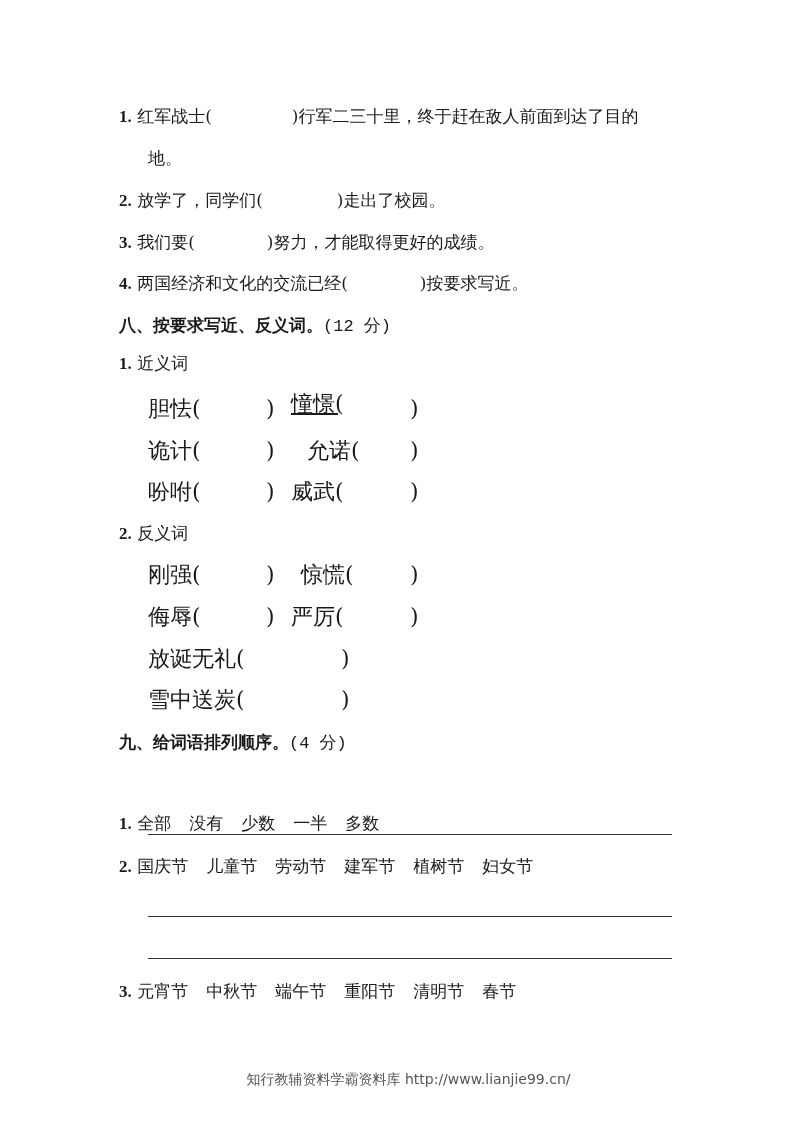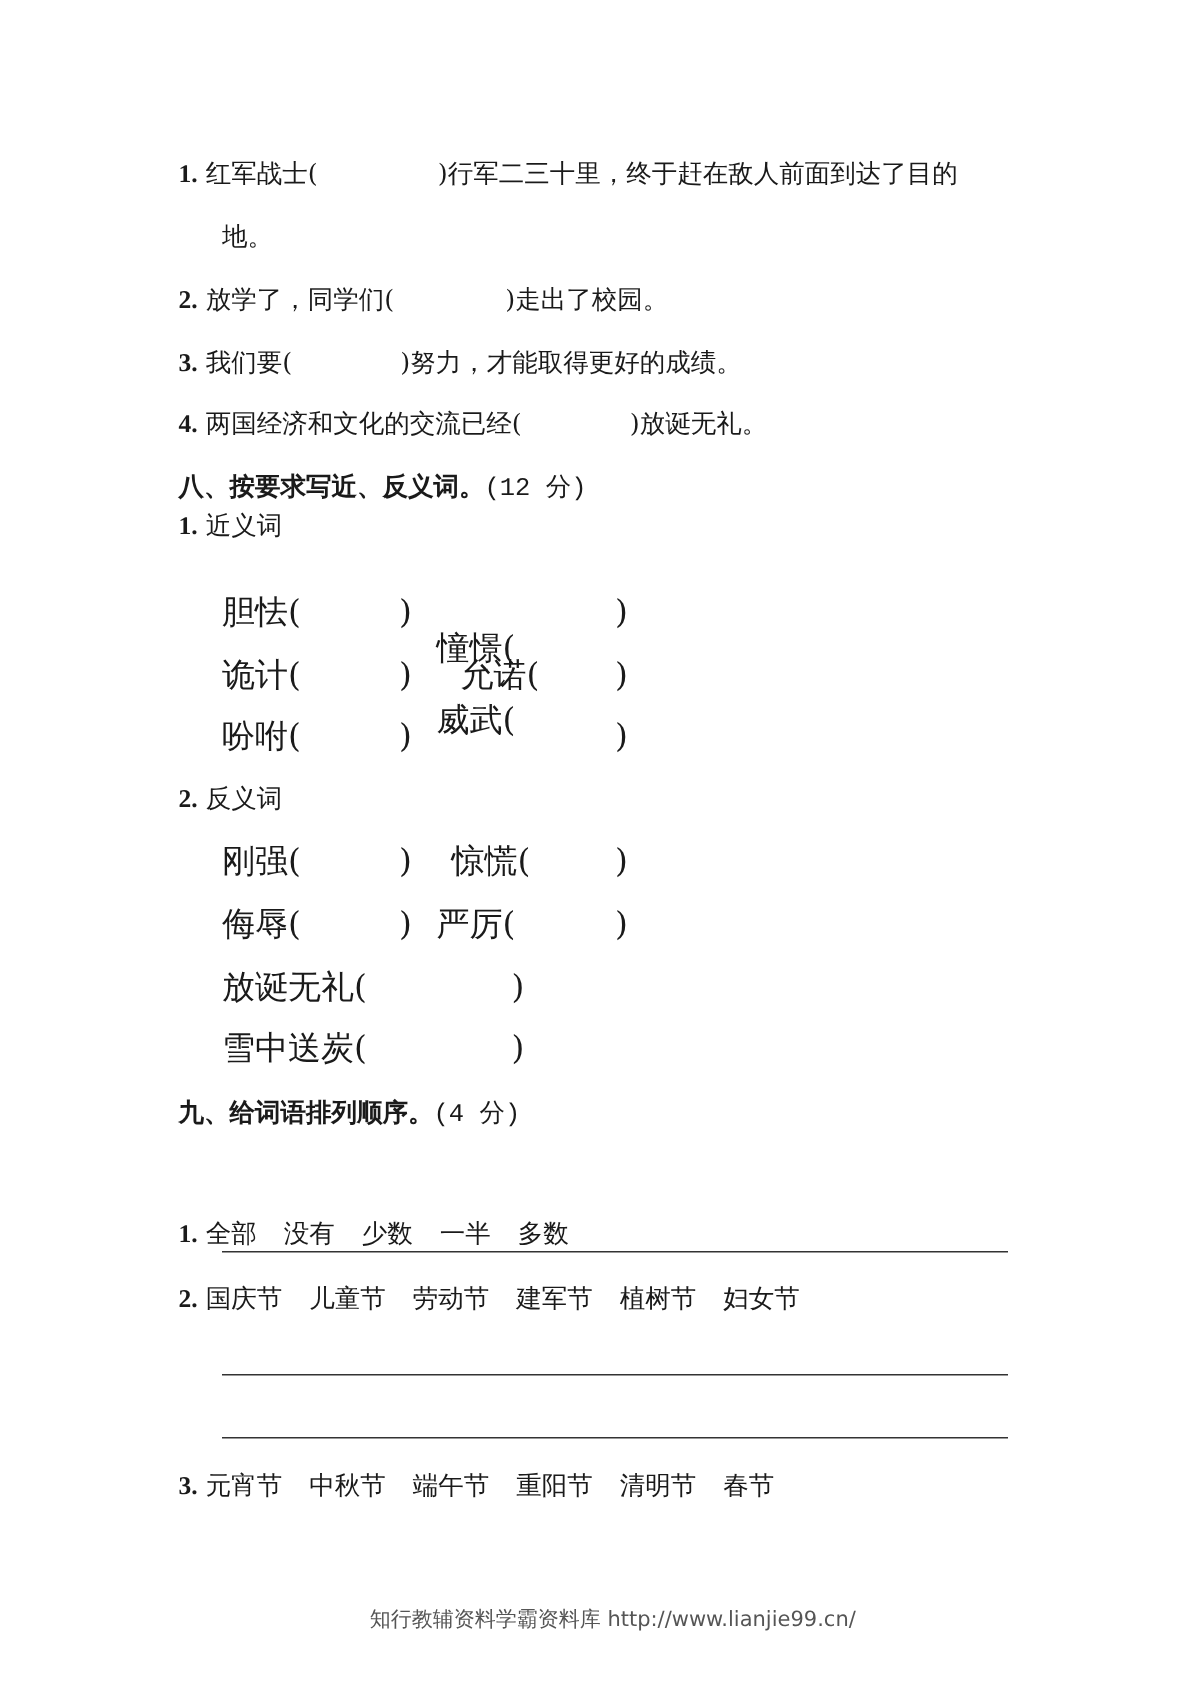--- a/index.html
+++ b/index.html
@@ -30,45 +30,45 @@
   <span>放学了，同学们(</span><span class="blank" style="width:74px;"></span><span>)走出了校园。</span>
 </div>
 
 <div class="line" style="left:119px; top:231px;">
   <span class="num">3.</span>
   <span>我们要(</span><span class="blank" style="width:72px;"></span><span>)努力，才能取得更好的成绩。</span>
 </div>
 
 <div class="line" style="left:119px; top:272px;">
   <span class="num">4.</span>
-  <span>两国经济和文化的交流已经(</span><span class="blank" style="width:72px;"></span><span>)放诞无礼。</span>
+  <span>两国经济和文化的交流已经(</span><span class="blank" style="width:72px;"></span><span>)按要求写近。</span>
 </div>
 
 <div class="line heading" style="left:119px; top:314px;">
   <span>八、按要求写近、反义词。</span><span class="pts">(12 分)</span>
 </div>
 
-<div class="line" style="left:119px; top:340px;text-align:right;">
+<div class="line" style="left:119px; top:352px;text-align:right;">
   <span class="num">1.</span>
   <span>近义词</span>
 </div>
 
 <div class="pair" style="left:148px; top:398px;"><span>胆怯(</span></div>
 <div class="pair" style="left:266px; top:398px;">)</div>
-<div class="pair" style="left:291px; top:422px;"><span>憧憬(</span></div>
+<div class="pair" style="left:291px; top:393px;text-decoration:underline;"><span>憧憬(</span></div>
 <div class="pair" style="left:410px; top:398px;">)</div>
 
 <div class="pair" style="left:148px; top:440px;"><span>诡计(</span></div>
 <div class="pair" style="left:266px; top:440px;">)</div>
 <div class="pair" style="left:291px; top:440px;margin-left:16px;"><span>允诺(</span></div>
 <div class="pair" style="left:410px; top:440px;">)</div>
 
 <div class="pair" style="left:148px; top:481px;"><span>吩咐(</span></div>
 <div class="pair" style="left:266px; top:481px;">)</div>
-<div class="pair" style="left:291px; top:470px;text-align:center;"><span>威武(</span></div>
+<div class="pair" style="left:291px; top:481px;text-align:center;"><span>威武(</span></div>
 <div class="pair" style="left:410px; top:481px;">)</div>
 
 <div class="line" style="left:119px; top:522px;text-align:right;">
   <span class="num">2.</span>
   <span>反义词</span>
 </div>
 
 <div class="pair" style="left:148px; top:564px;text-align:center;"><span>刚强(</span></div>
 <div class="pair" style="left:266px; top:564px;">)</div>
 <div class="pair" style="left:301px; top:564px;"><span>惊慌(</span></div>

